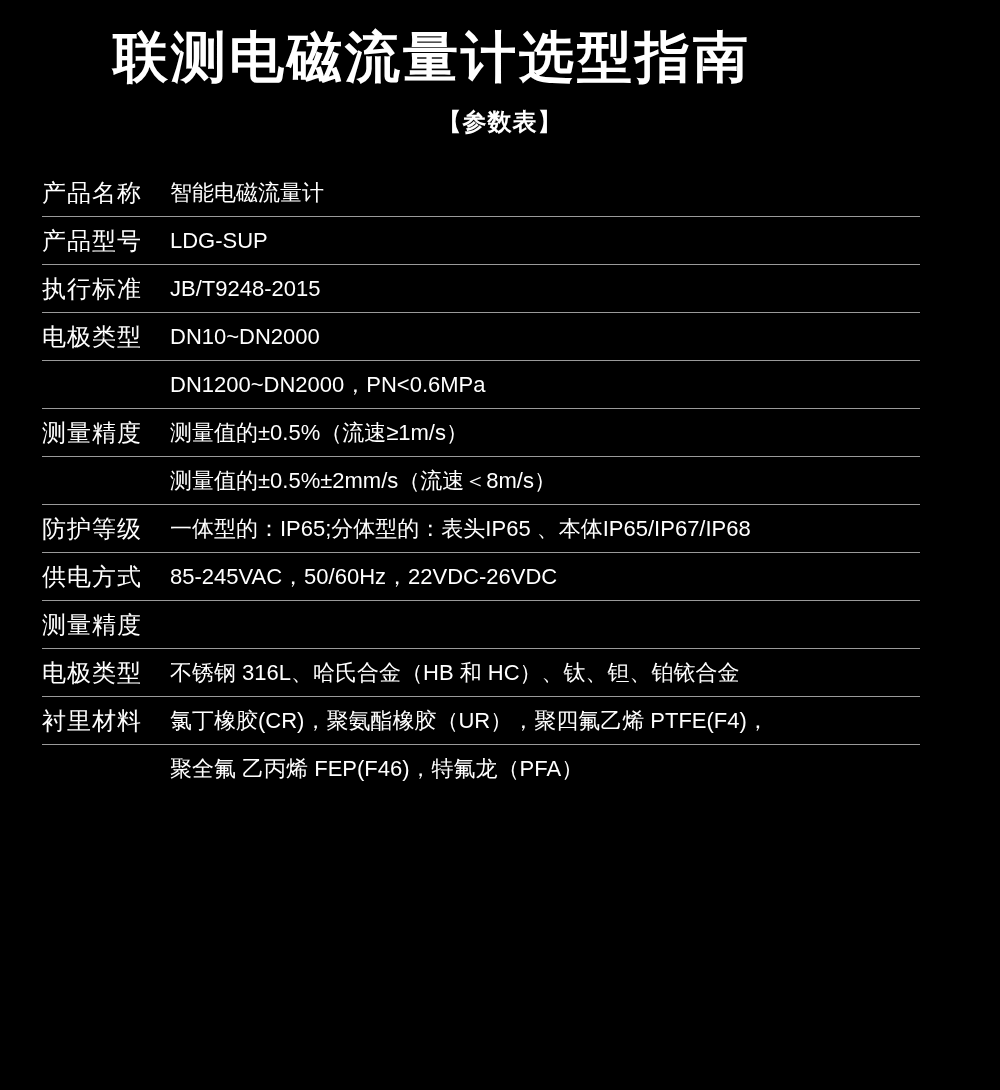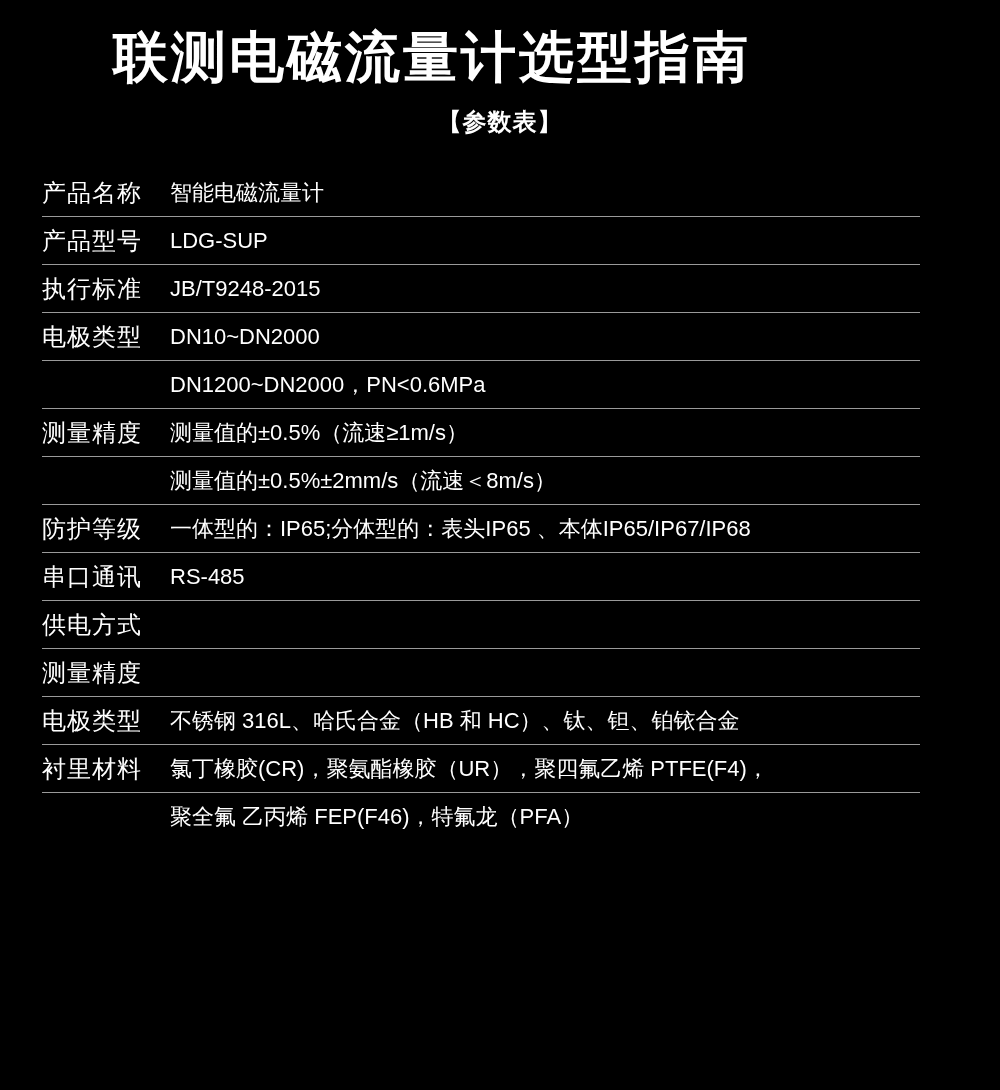--- a/index.html
+++ b/index.html
@@ -115,27 +115,24 @@
   <div class="row">
     <div class="label"></div>
     <div class="value">测量值的±0.5%±2mm/s（流速＜8m/s）</div>
   </div>
 
   <div class="row">
     <div class="label">防护等级</div>
     <div class="value">一体型的：IP65;分体型的：表头IP65 、本体IP65/IP67/IP68</div>
   </div>
 
-  <div class="row">
-    <div class="label">串口通讯</div>
-    <div class="value">RS-485</div>
-  </div>
 
   <div class="row">
     <div class="label">供电方式</div>
+    <div class="value">85-245VAC，50/60Hz，22VDC-26VDC</div>
   </div>
 
   <div class="row">
     <div class="label">测量精度</div>
   </div>
 
 
   <div class="row">
     <div class="label">电极类型</div>
     <div class="value">不锈钢 316L、哈氏合金（HB 和 HC）、钛、钽、铂铱合金</div>

